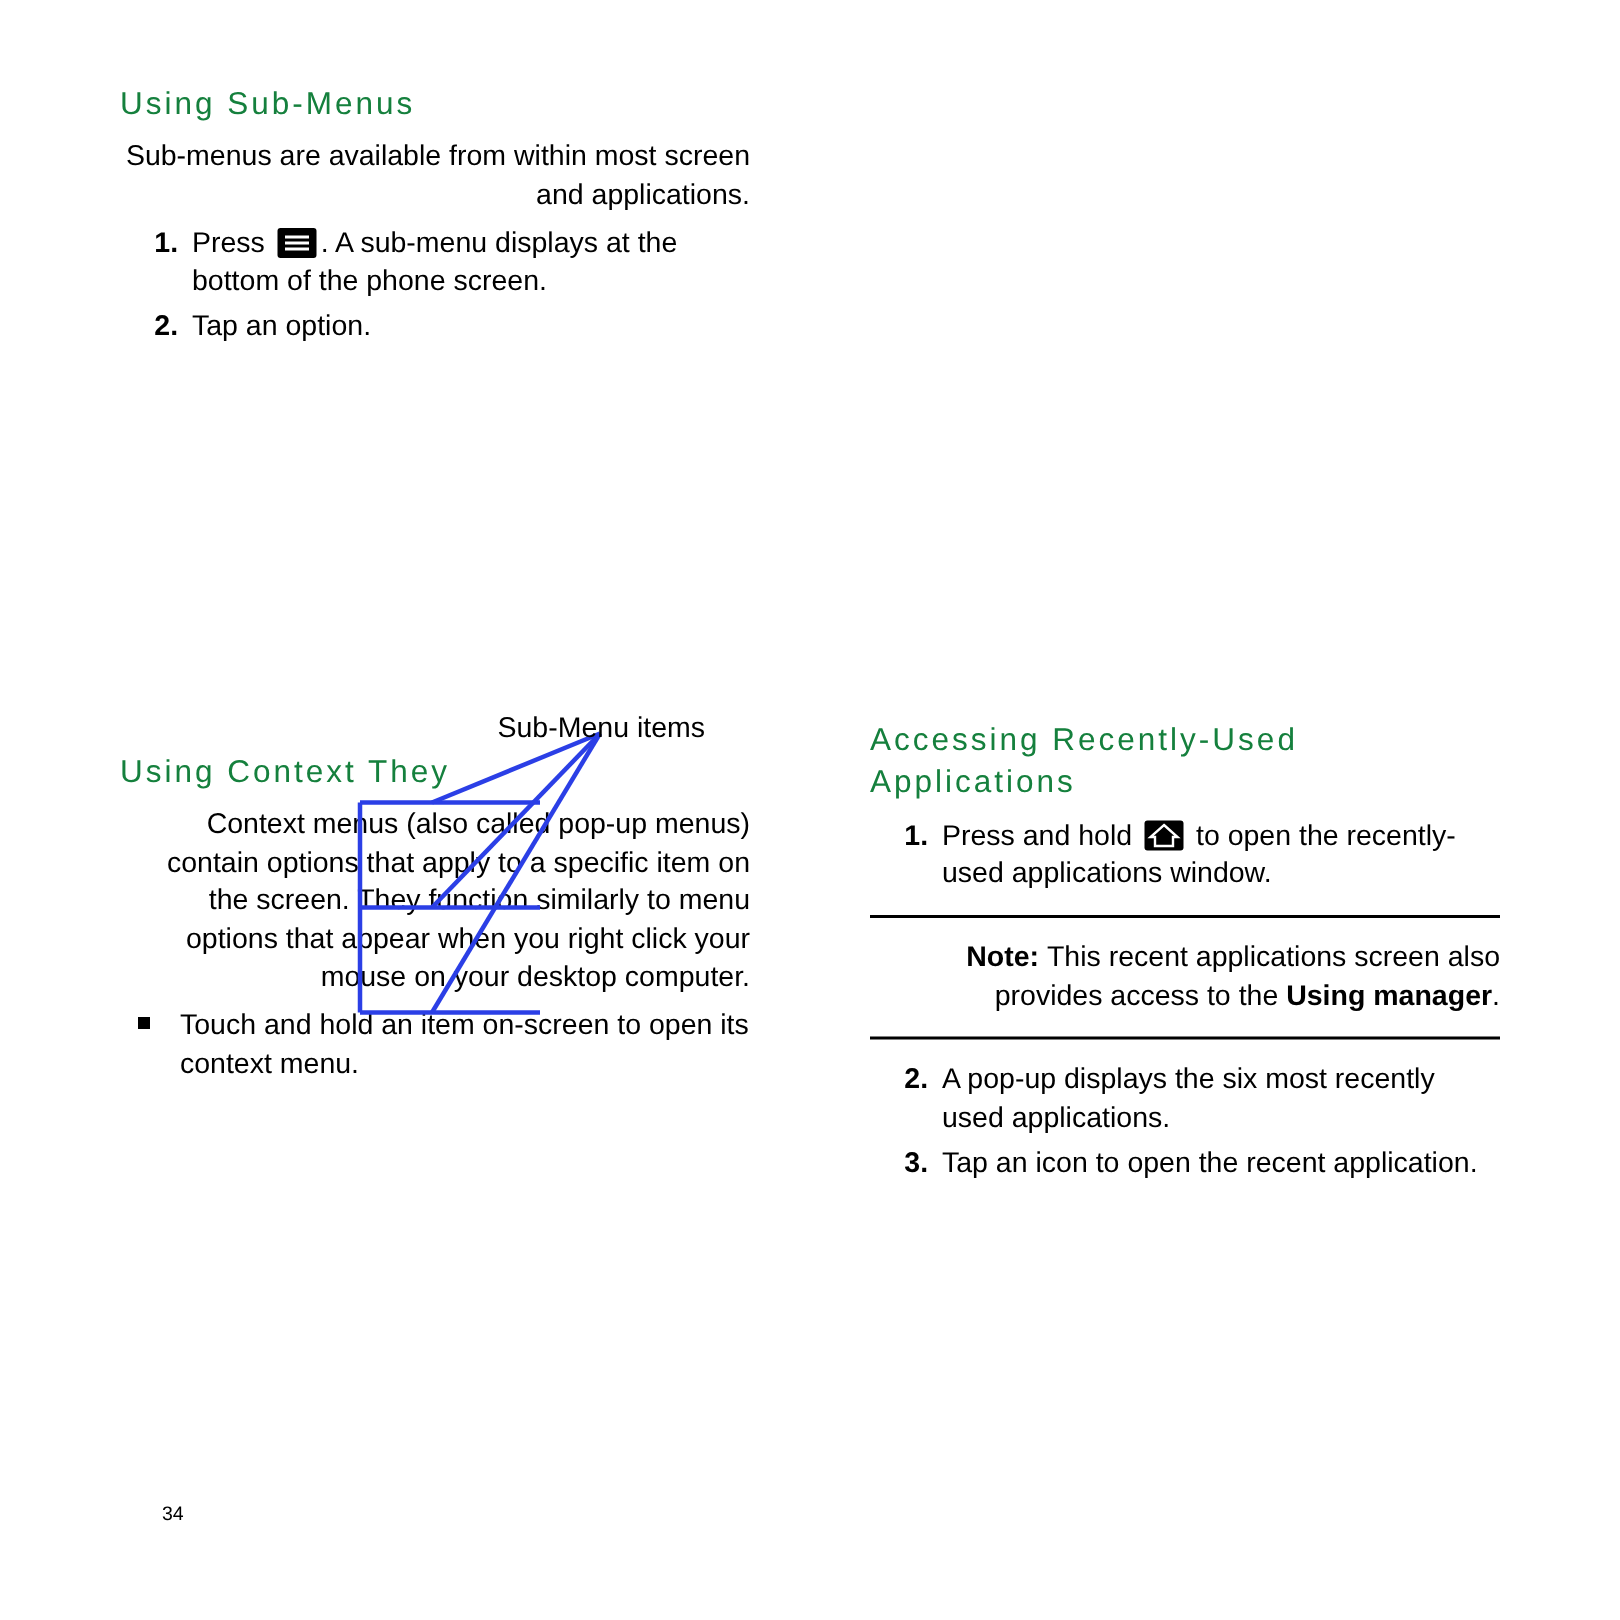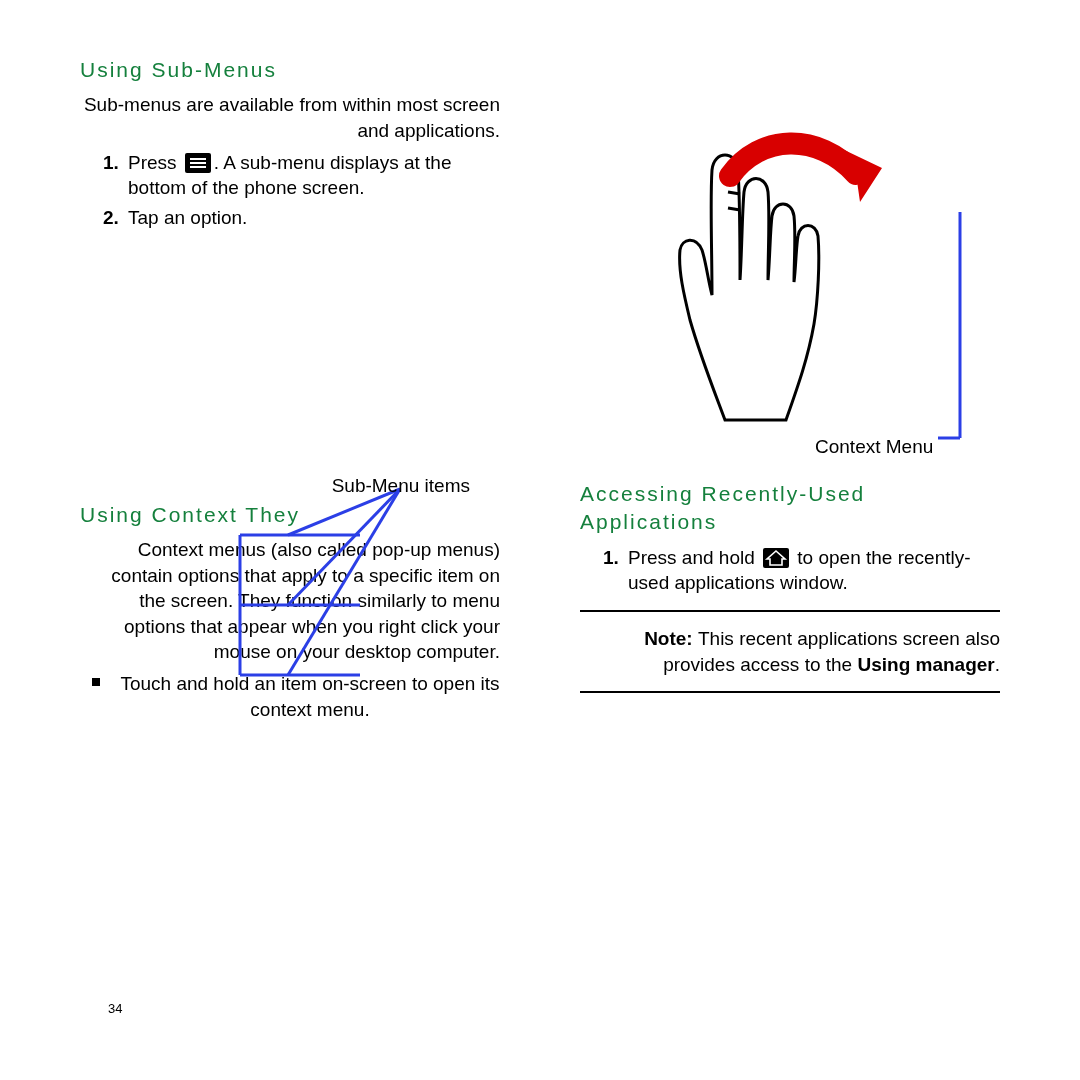--- a/index.html
+++ b/index.html
@@ -30,21 +30,21 @@
   font-weight: 400;
   font-size: 21px;
   letter-spacing: 2px;
   color: #15803d;
 }
 p { margin: 0 0 6px 0; text-align: right; }
 ol.steps { margin: 0 0 10px 0; padding-left: 44px; }
 ol.steps li { margin: 4px 0; padding-left: 4px; }
 ol.steps li::marker { font-weight: 700; }
 ul.blk { list-style: none; margin: 0; padding-left: 40px; }
-ul.blk li { position: relative; margin: 4px 0; text-align: center; }
+ul.blk li { position: relative; margin: 4px 0; }
 ul.blk li::before {
   content: ""; position: absolute; left: -28px; top: 7px;
   width: 8px; height: 8px; background: #000;
 }
 hr.rule { border: 0; border-top: 2px solid #000; margin: 14px 0; }
 .note-block { margin-top: 6px; }
 .note-label { font-weight: 700; }
 .task-mgr  { font-weight: 700; }
 
 .inline-icon {
@@ -109,73 +109,38 @@
         </span><span> to open the recently-used applications window.</span>
       </li>
     </ol>
 
     <hr class="rule">
     <p class="note-block">
       <span class="note-label">Note: </span><span>This recent applications screen also provides access to the </span><span class="task-mgr">Using manager</span><span>.</span>
     </p>
     <hr class="rule">
 
+    <ol class="steps" start="2">
+      <li>A pop-up displays the six most recently used applications.</li>
+      <li>Tap an icon to open the recent application.</li>
+    </ol>
   </div>
 
   <div class="figure submenu">
     <div class="fig-label" style="right:0; top:0">Sub-Menu items</div>
     <svg width="300" height="250">
 
       <g stroke="#2b3fe6" stroke-width="3" fill="none">
         <path d="M70 60 H190"></path>
         <path d="M70 130 H190"></path>
         <path d="M70 200 H190"></path>
         <path d="M70 60 V200"></path>
 
         <line x1="118" y1="60" x2="230" y2="14"></line>
         <line x1="118" y1="130" x2="230" y2="14"></line>
         <line x1="118" y1="200" x2="230" y2="14"></line>
       </g>
     </svg>
   </div>
 
-  <div class="figure context">
-    <svg width="420" height="340">
-
-      <g stroke="#000" stroke-width="3" fill="#fff">
-        <path d="M165 300
-                 C150 260 140 235 130 200
-                 C124 175 118 150 120 130
-                 C122 118 136 116 142 130
-                 C146 142 148 160 152 175
-                 C152 130 150 80 152 50
-                 C154 30 176 30 178 50
-                 C180 80 180 130 180 160
-                 C182 130 182 95 184 72
-                 C186 54 206 54 208 72
-                 C210 96 208 132 208 160
-                 C210 138 210 112 212 96
-                 C214 80 232 80 234 96
-                 C236 116 234 142 234 162
-                 C236 146 236 128 238 116
-                 C240 102 256 102 258 116
-                 C260 140 258 180 254 204
-                 C248 238 238 266 226 300 Z"></path>
-
-        <line x1="168" y1="72" x2="180" y2="74"></line>
-        <line x1="168" y1="88" x2="180" y2="90"></line>
-      </g>
-
-      <g>
-        <path d="M170 56 C 200 14, 258 12, 296 54" stroke="#d80000" stroke-width="22" fill="none" stroke-linecap="round"></path>
-        <polygon points="296,54 276,26 322,48 300,82" fill="#d80000"></polygon>
-      </g>
-
-      <g stroke="#2b3fe6" stroke-width="3" fill="none">
-        <path d="M400 92 V318"></path>
-        <path d="M378 318 H400"></path>
-      </g>
-    </svg>
-    <div class="fig-label" style="left:255px; top:316px">Context Menu</div>
-  </div>
 
   <div class="page-number">34</div>
 </div>
 
 </body></html>

